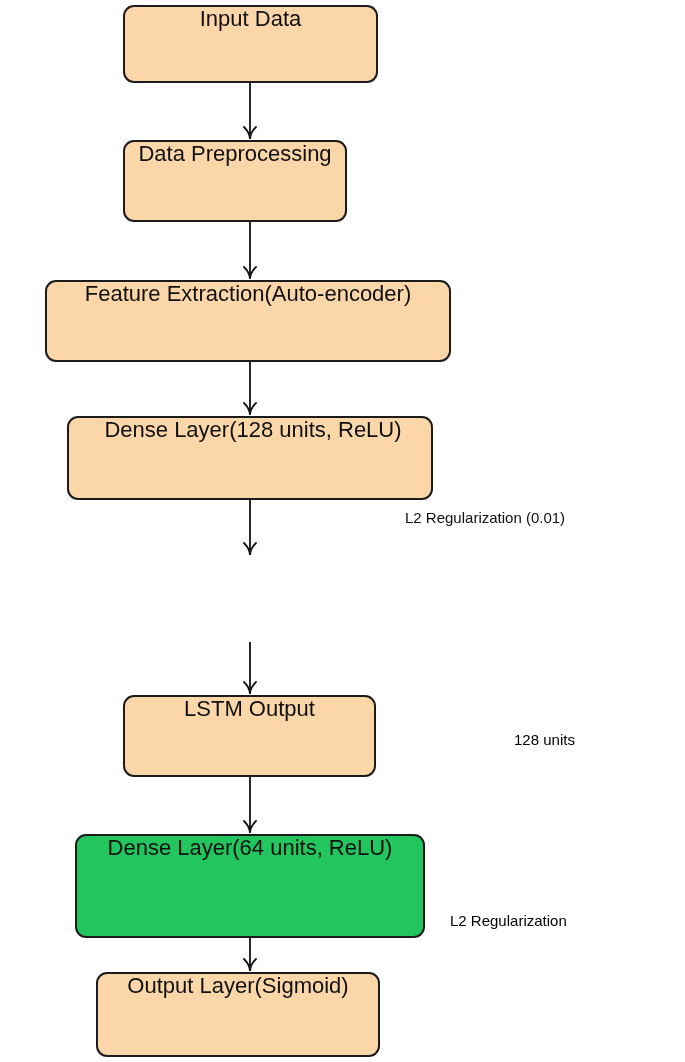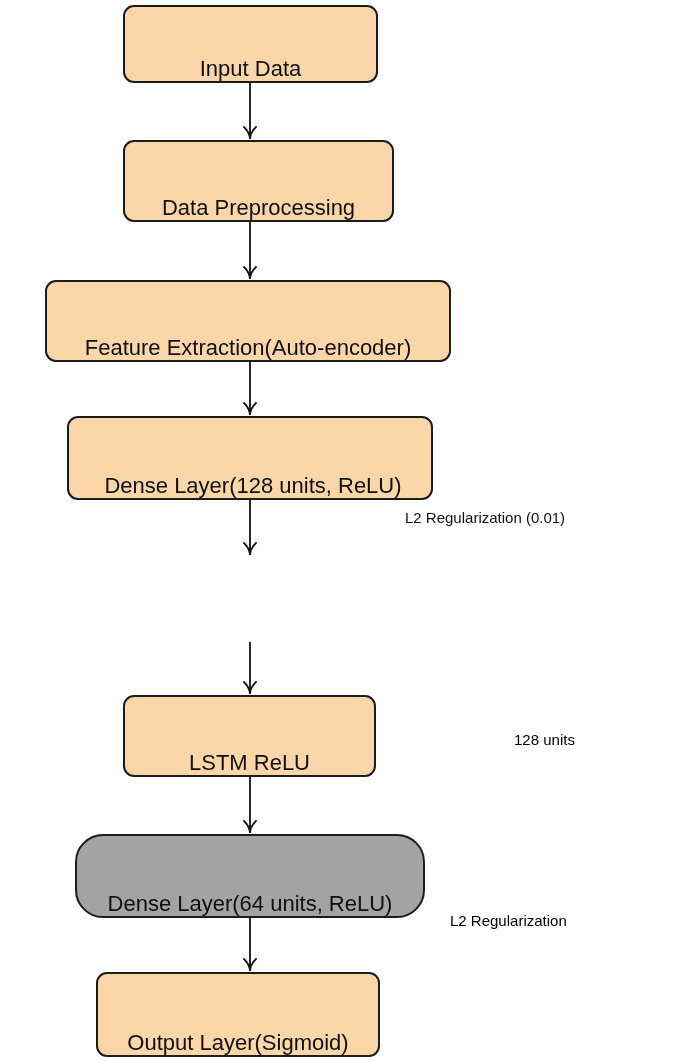--- a/index.html
+++ b/index.html
@@ -23,21 +23,21 @@
       height: 1062px;
       pointer-events: none;
     }
     .node {
       position: absolute;
       box-sizing: border-box;
       border: 2px solid #1c1c1c;
       border-radius: 11px;
       background: #fad6a8;
       display: flex;
-      align-items: flex-end;
+      align-items: flex-start;
       justify-content: center;
       text-align: center;
       font-size: 22px;
       color: #101010;
       white-space: nowrap;
       line-height: 1.1;
     }
     .annotation {
       position: absolute;
       transform: translateY(-50%);
@@ -76,33 +76,33 @@
         <path d="M 244 821 Q 250 827 250 833 Q 250 827 256 821" fill="none" stroke="#111111" stroke-width="1.8" stroke-linecap="round"></path>
       </g>
       <g>
         <line x1="250" y1="918" x2="250" y2="968" stroke="#111111" stroke-width="1.8"></line>
         <path d="M 244 959 Q 250 965 250 971 Q 250 965 256 959" fill="none" stroke="#111111" stroke-width="1.8" stroke-linecap="round"></path>
       </g>
     </svg>
 <div class="node" style="left: 123px; top: 5px; width: 255px; height: 78px; background: rgb(250, 214, 168); border-color: rgb(28, 28, 28);">
       <span>Input Data</span>
     </div>
-    <div class="node" style="left: 123px; top: 140px; width: 271px; height: 82px; background: rgb(250, 214, 168); border-color: rgb(28, 28, 28);">
+    <div class="node" style="left: 123px; top: 140px; width: 224px; height: 82px; background: rgb(250, 214, 168); border-color: rgb(28, 28, 28);">
       <span>Data Preprocessing</span>
     </div>
     <div class="node" style="left: 45px; top: 280px; width: 406px; height: 82px; background: rgb(250, 214, 168); border-color: rgb(28, 28, 28);">
       <span>Feature Extraction(Auto-encoder)</span>
     </div>
     <div class="node" style="left: 67px; top: 416px; width: 366px; height: 84px; background: rgb(250, 214, 168); border-color: rgb(28, 28, 28); padding-left: 6px;">
       <span>Dense Layer(128 units, ReLU)</span>
     </div>
     <div class="node" style="left: 123px; top: 695px; width: 253px; height: 82px; background: rgb(250, 214, 168); border-color: rgb(28, 28, 28);">
-      <span>LSTM ReLU</span>
+      <span>LSTM Output</span>
     </div>
-    <div class="node" style="left: 75px; top: 834px; width: 350px; height: 84px; background: #a3a3a3; border-color: rgb(28, 28, 28); border-radius: 28px;">
+    <div class="node" style="left: 75px; top: 834px; width: 350px; height: 104px; background: #22c55e; border-color: rgb(28, 28, 28);">
       <span>Dense Layer(64 units, ReLU)</span>
     </div>
     <div class="node" style="left: 96px; top: 972px; width: 284px; height: 85px; background: rgb(250, 214, 168); border-color: rgb(28, 28, 28);">
       <span>Output Layer(Sigmoid)</span>
     </div>
     <div class="annotation" style="left: 405px; top: 517px; color: rgb(16, 16, 16);">L2 Regularization (0.01)</div>
     <div class="annotation" style="left: 514px; top: 739px; color: #000000;">128 units</div>
     <div class="annotation" style="left: 450px; top: 875px; color: #000000; margin-top: 45px;">L2 Regularization</div>
   </div>
 

